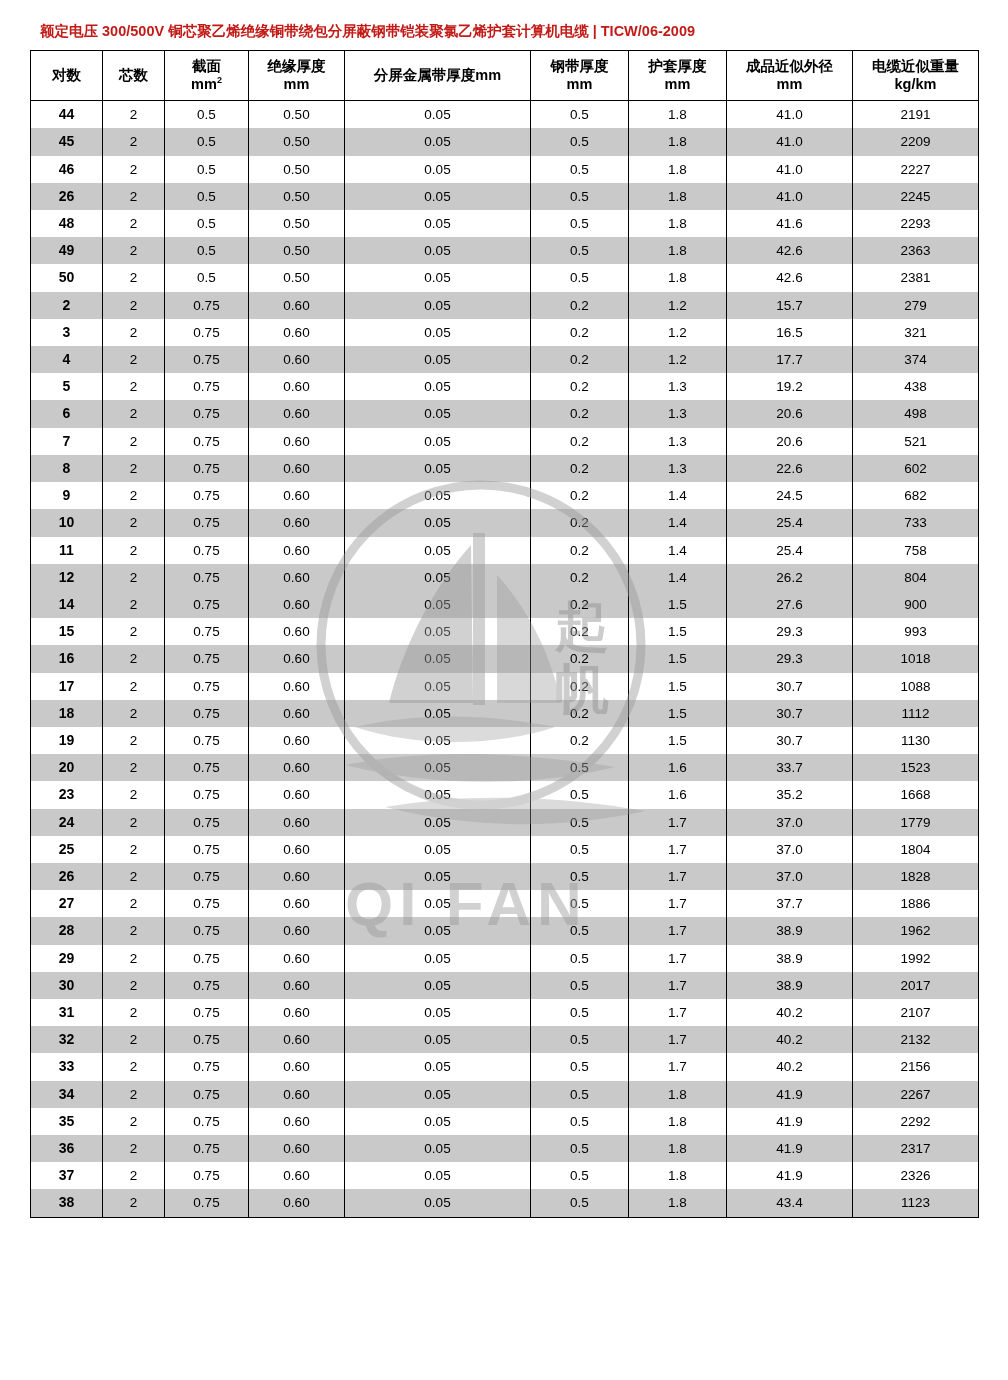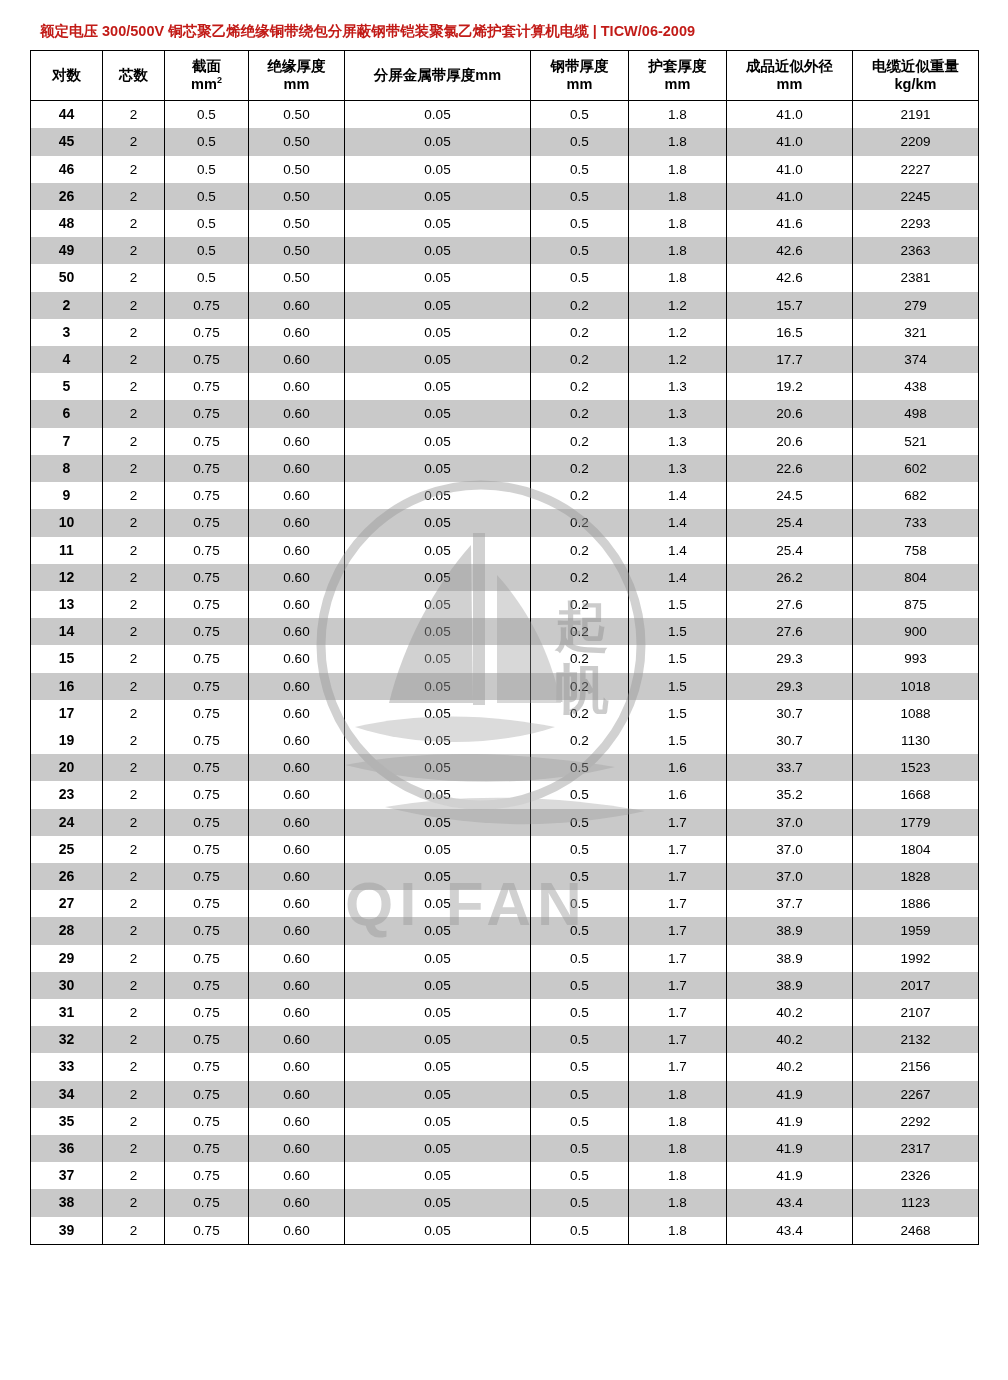--- a/index.html
+++ b/index.html
@@ -366,31 +366,20 @@
           <td class="first">12</td>
           <td>2</td>
           <td>0.75</td>
           <td>0.60</td>
           <td>0.05</td>
           <td>0.2</td>
           <td>1.4</td>
           <td>26.2</td>
           <td>804</td>
         </tr>
-        <tr class="odd">
-          <td class="first">13</td>
-          <td>2</td>
-          <td>0.75</td>
-          <td>0.60</td>
-          <td>0.05</td>
-          <td>0.2</td>
-          <td>1.5</td>
-          <td>27.6</td>
-          <td>875</td>
-        </tr>
         <tr class="even">
           <td class="first">14</td>
           <td>2</td>
           <td>0.75</td>
           <td>0.60</td>
           <td>0.05</td>
           <td>0.2</td>
           <td>1.5</td>
           <td>27.6</td>
           <td>900</td>
@@ -421,20 +410,31 @@
           <td class="first">17</td>
           <td>2</td>
           <td>0.75</td>
           <td>0.60</td>
           <td>0.05</td>
           <td>0.2</td>
           <td>1.5</td>
           <td>30.7</td>
           <td>1088</td>
         </tr>
+        <tr class="even">
+          <td class="first">18</td>
+          <td>2</td>
+          <td>0.75</td>
+          <td>0.60</td>
+          <td>0.05</td>
+          <td>0.2</td>
+          <td>1.5</td>
+          <td>30.7</td>
+          <td>1112</td>
+        </tr>
         <tr class="odd">
           <td class="first">19</td>
           <td>2</td>
           <td>0.75</td>
           <td>0.60</td>
           <td>0.05</td>
           <td>0.2</td>
           <td>1.5</td>
           <td>30.7</td>
           <td>1130</td>
@@ -507,21 +507,21 @@
         </tr>
         <tr class="even">
           <td class="first">28</td>
           <td>2</td>
           <td>0.75</td>
           <td>0.60</td>
           <td>0.05</td>
           <td>0.5</td>
           <td>1.7</td>
           <td>38.9</td>
-          <td>1959</td>
+          <td>1962</td>
         </tr>
         <tr class="odd">
           <td class="first">29</td>
           <td>2</td>
           <td>0.75</td>
           <td>0.60</td>
           <td>0.05</td>
           <td>0.5</td>
           <td>1.7</td>
           <td>38.9</td>
@@ -619,27 +619,16 @@
           <td class="first">38</td>
           <td>2</td>
           <td>0.75</td>
           <td>0.60</td>
           <td>0.05</td>
           <td>0.5</td>
           <td>1.8</td>
           <td>43.4</td>
           <td>1123</td>
         </tr>
-        <tr class="odd">
-          <td class="first">39</td>
-          <td>2</td>
-          <td>0.75</td>
-          <td>0.60</td>
-          <td>0.05</td>
-          <td>0.5</td>
-          <td>1.8</td>
-          <td>43.4</td>
-          <td>2468</td>
-        </tr>
       </tbody>
   </table>
 
 </div>
 
 </body></html>

